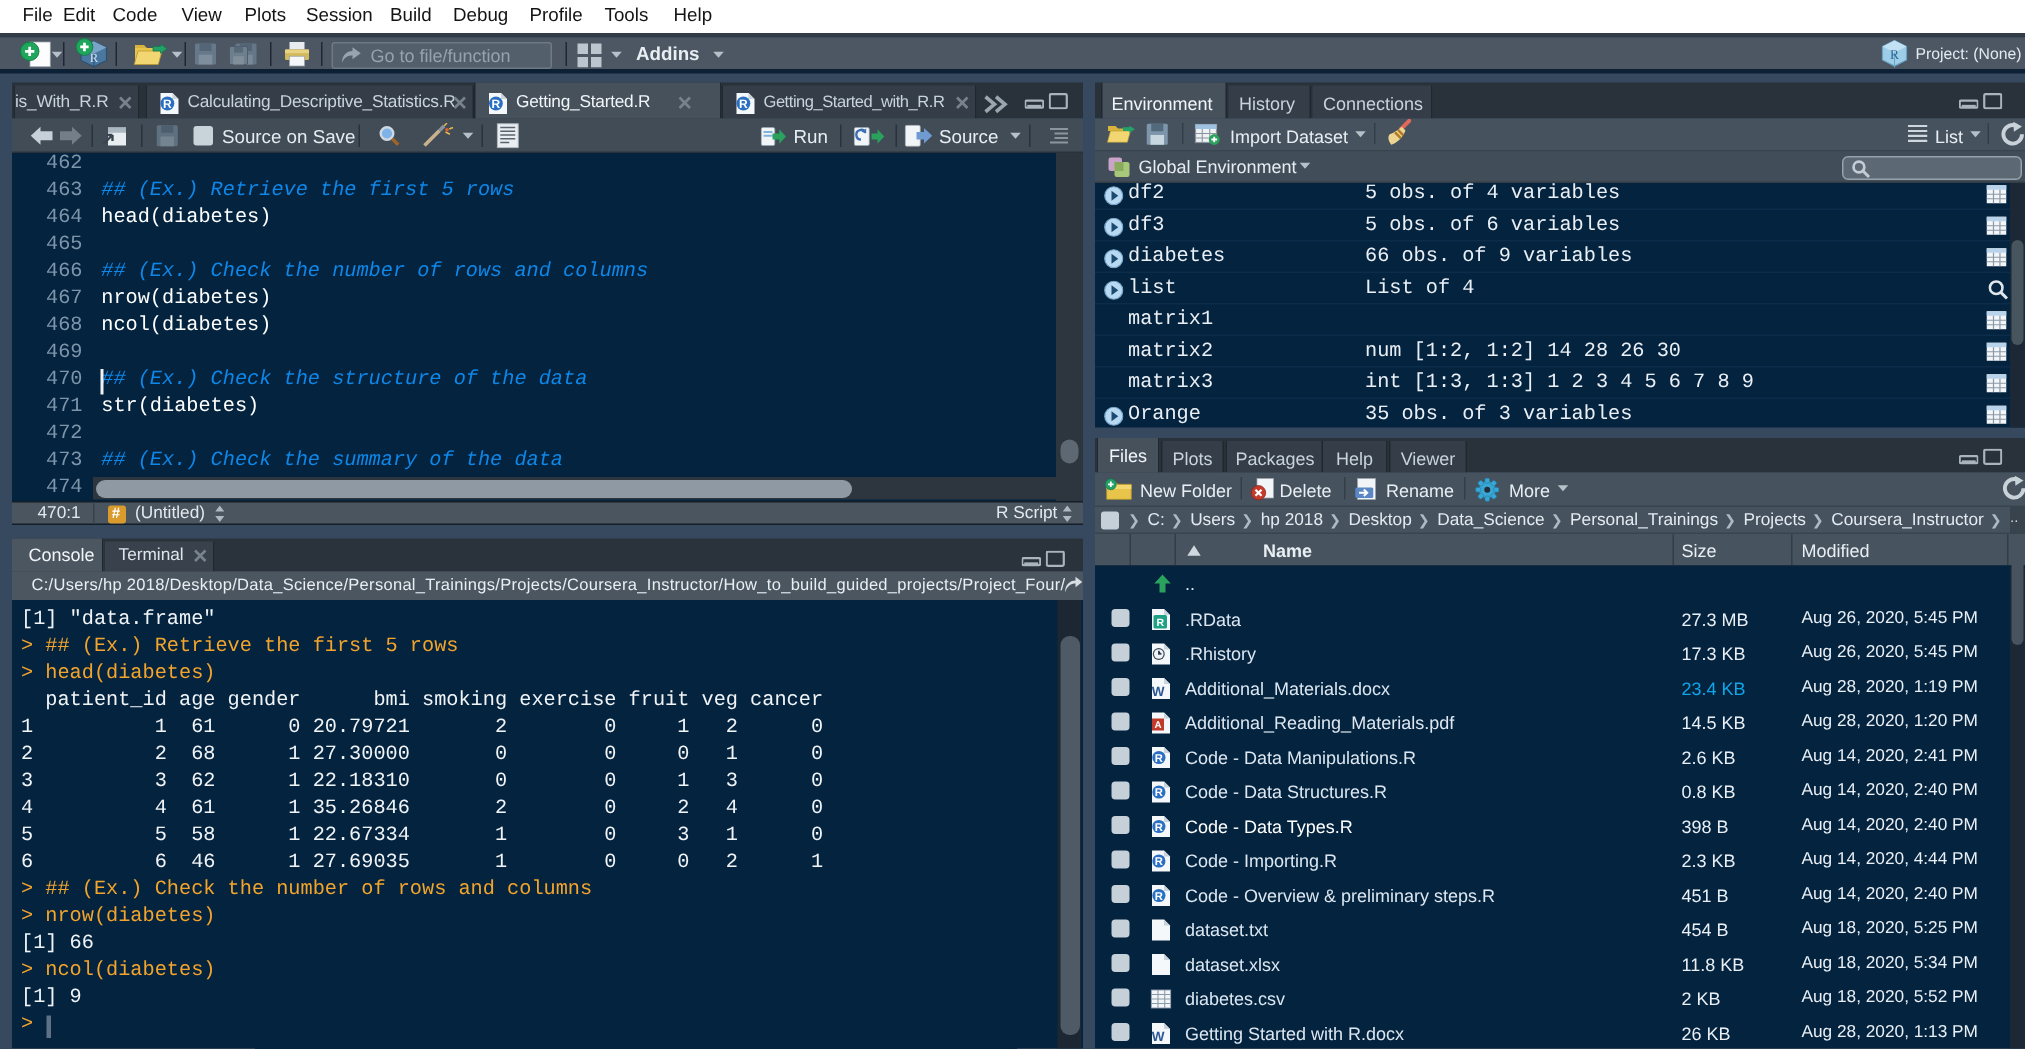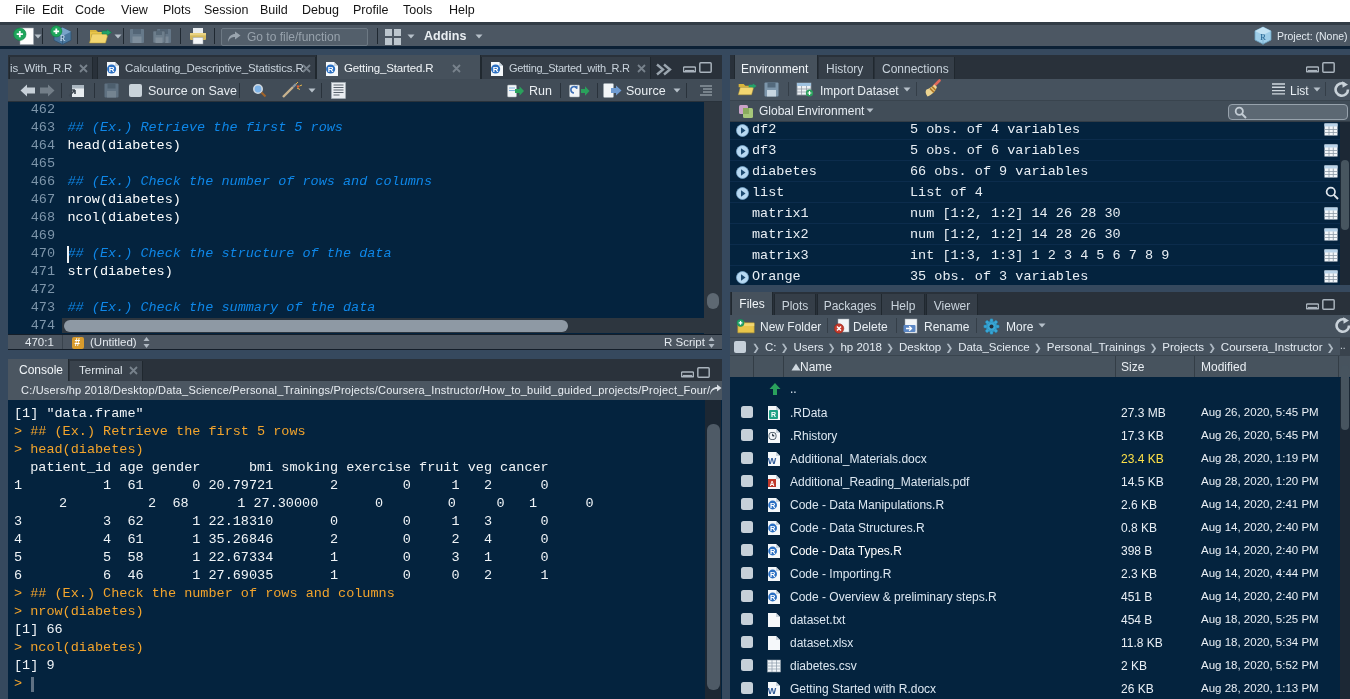--- a/index.html
+++ b/index.html
@@ -294,21 +294,21 @@
 <div class="a" style="left:21px;top:384px;font-size:11px;letter-spacing:0.2px;color:#e9eef3;white-space:nowrap;">C:/Users/hp 2018/Desktop/Data_Science/Personal_Trainings/Projects/Coursera_Instructor/How_to_build_guided_projects/Project_Four/</div>
 <svg class="ic" style="left:709px;top:384px" width="13" height="12" viewBox="0 0 13 12">
     <path d="M1 11 C1 5 5 3 8 3 L8 0.5 L12.5 4 L8 7.5 L8 5 C5 5 2.5 6.5 1 11 Z" fill="#d8dee4"></path>
   </svg>
 <div class="a" style="left:8px;top:400px;width:714px;height:299px;background:#04233e;overflow:hidden;"></div>
 <div class="a mono" style="left:14px;top:404.5px;height:18px;line-height:18px;font-size:13.5px;color:#f0f4f7;white-space:pre;">[1] "data.frame"</div>
 <div class="a mono" style="left:14px;top:422.5px;height:18px;line-height:18px;font-size:13.5px;color:#f3a42c;white-space:pre;">&gt; ## (Ex.) Retrieve the first 5 rows</div>
 <div class="a mono" style="left:14px;top:440.5px;height:18px;line-height:18px;font-size:13.5px;color:#f3a42c;white-space:pre;">&gt; head(diabetes)</div>
 <div class="a mono" style="left:14px;top:458.5px;height:18px;line-height:18px;font-size:13.5px;color:#f0f4f7;white-space:pre;">  patient_id age gender      bmi smoking exercise fruit veg cancer</div>
 <div class="a mono" style="left:14px;top:476.5px;height:18px;line-height:18px;font-size:13.5px;color:#f0f4f7;white-space:pre;">1          1  61      0 20.79721       2        0     1   2      0</div>
-<div class="a mono" style="left:14px;top:494.5px;height:18px;line-height:18px;font-size:13.5px;color:#f0f4f7;white-space:pre;margin-left:45px;">2          2  68      1 27.30000       0        0     0   1      0</div>
+<div class="a mono" style="left:14px;top:494.5px;height:18px;line-height:18px;font-size:13.5px;color:#f0f4f7;white-space:pre;">2          2  68      1 27.30000       0        0     0   1      0</div>
 <div class="a mono" style="left:14px;top:512.5px;height:18px;line-height:18px;font-size:13.5px;color:#f0f4f7;white-space:pre;">3          3  62      1 22.18310       0        0     1   3      0</div>
 <div class="a mono" style="left:14px;top:530.5px;height:18px;line-height:18px;font-size:13.5px;color:#f0f4f7;white-space:pre;">4          4  61      1 35.26846       2        0     2   4      0</div>
 <div class="a mono" style="left:14px;top:548.5px;height:18px;line-height:18px;font-size:13.5px;color:#f0f4f7;white-space:pre;">5          5  58      1 22.67334       1        0     3   1      0</div>
 <div class="a mono" style="left:14px;top:566.5px;height:18px;line-height:18px;font-size:13.5px;color:#f0f4f7;white-space:pre;">6          6  46      1 27.69035       1        0     0   2      1</div>
 <div class="a mono" style="left:14px;top:584.5px;height:18px;line-height:18px;font-size:13.5px;color:#f3a42c;white-space:pre;">&gt; ## (Ex.) Check the number of rows and columns</div>
 <div class="a mono" style="left:14px;top:602.5px;height:18px;line-height:18px;font-size:13.5px;color:#f3a42c;white-space:pre;text-align:center;">&gt; nrow(diabetes)</div>
 <div class="a mono" style="left:14px;top:620.5px;height:18px;line-height:18px;font-size:13.5px;color:#f0f4f7;white-space:pre;">[1] 66</div>
 <div class="a mono" style="left:14px;top:638.5px;height:18px;line-height:18px;font-size:13.5px;color:#f3a42c;white-space:pre;">&gt; ncol(diabetes)</div>
 <div class="a mono" style="left:14px;top:656.5px;height:18px;line-height:18px;font-size:13.5px;color:#f0f4f7;white-space:pre;">[1] 9</div>
 <div class="a mono" style="left:14px;top:674.5px;height:18px;line-height:18px;font-size:13.5px;color:#f3a42c;white-space:pre;">&gt;</div>
@@ -429,21 +429,20 @@
       <path d="M5 3.2 L9.5 6.5 L5 9.8 Z" fill="#1d4a70"></path>
     </svg>
 <div class="a mono" style="left:22px;top:60px;height:21px;line-height:21px;font-size:13.5px;color:#e9eff5;">list</div>
 <div class="a mono" style="left:180px;top:60px;height:21px;line-height:21px;font-size:13.5px;color:#e9eff5;white-space:pre;">List of 4</div>
 <svg class="ic" style="left:595px;top:63.5px" width="14" height="14" viewBox="0 0 14 14">
 <circle cx="5.8" cy="5.8" r="4.2" fill="none" stroke="#dfe6ec" stroke-width="1.7"></circle>
       <path d="M8.9 8.9 L13 13" stroke="#dfe6ec" stroke-width="2"></path>
     </svg>
 <div class="a" style="left:0;top:81px;width:620px;height:21px;border-bottom:1px solid #0c2c4c;"></div>
 <div class="a mono" style="left:22px;top:81px;height:21px;line-height:21px;font-size:13.5px;color:#e9eff5;">matrix1</div>
-<div class="a mono" style="left:180px;top:81px;height:21px;line-height:21px;font-size:13.5px;color:#e9eff5;white-space:pre;">num [1:2, 1:2] 14 26 28 30</div>
 <svg class="ic" style="left:594px;top:85px" width="14" height="13" viewBox="0 0 14 13">
 <rect x="0.5" y="0.5" width="13" height="12" fill="#f2f6f9"></rect>
       <rect x="0.5" y="0.5" width="13" height="3" fill="#b9d4ea"></rect>
 <path d="M5 3.5 v9 M9.3 3.5 v9 M0.5 6.5 h13 M0.5 9.5 h13" stroke="#8a99a6" stroke-width="0.8"></path>
     </svg>
 <div class="a" style="left:0;top:102px;width:620px;height:21px;border-bottom:1px solid #0c2c4c;"></div>
 <div class="a mono" style="left:22px;top:102px;height:21px;line-height:21px;font-size:13.5px;color:#e9eff5;">matrix2</div>
 <div class="a mono" style="left:180px;top:102px;height:21px;line-height:21px;font-size:13.5px;color:#e9eff5;white-space:pre;">num [1:2, 1:2] 14 28 26 30</div>
 <svg class="ic" style="left:594px;top:106px" width="14" height="13" viewBox="0 0 14 13">
 <rect x="0.5" y="0.5" width="13" height="12" fill="#f2f6f9"></rect>
@@ -542,21 +541,21 @@
 <div class="a" style="left:1340px;top:340px;font-size:10px;color:#cfd7de;">..</div>
 <div class="a" style="left:730px;top:356px;width:620px;height:22px;background:#47535e;border-bottom:1px solid #141e29;"></div>
 <div class="divd2" style="left:753px;top:356px;height:22px;"></div>
 <div class="divd2" style="left:783px;top:356px;height:22px;"></div>
 <div class="divd2" style="left:1115px;top:356px;height:22px;"></div>
 <div class="divd2" style="left:1194px;top:356px;height:22px;"></div>
 <div class="divd2" style="left:1338px;top:356px;height:22px;"></div>
 <svg class="ic" style="left:791px;top:363px" width="10" height="8" viewBox="0 0 10 8">
     <path d="M5 0.5 L9.5 7.5 L0.5 7.5 Z" fill="#cfd8df"></path>
   </svg>
-<div class="a" style="left:800px;top:360px;font-size:12px;color:#e9eef3;">Name</div>
+<div class="a" style="left:842px;top:360px;font-size:12px;color:#e9eef3;font-weight:bold;">Name</div>
 <div class="a" style="left:1121px;top:360px;font-size:12px;color:#e9eef3;">Size</div>
 <div class="a" style="left:1201px;top:360px;font-size:12px;color:#e9eef3;">Modified</div>
 <div class="a" style="left:730px;top:377px;width:620px;height:322px;background:#04233e;overflow:hidden;">
 <svg class="ic" style="left:38px;top:5px" width="14" height="14" viewBox="0 0 14 14">
 <path d="M5 13 V7 H1.5 L7 1 L12.5 7 H9 V13 Z" fill="#2aa15c"></path>
     </svg>
 <div class="a" style="left:60px;top:5px;font-size:12px;color:#dce7f1;">..</div>
 <div class="a" style="left:11px;top:29px;width:12px;height:12px;background:#c6d0d9;border-radius:2.5px;"></div>
 <svg class="ic" style="left:37px;top:28px" width="14" height="16" viewBox="0 0 14 16">
       <path d="M1 1 h8 l4 4 v10 h-12 z" fill="#f5f8fa"></path>
@@ -578,21 +577,21 @@
 <div class="a" style="left:60px;top:51.5px;font-size:12px;color:#dce7f1;">.Rhistory</div>
 <div class="a" style="left:391px;top:51.5px;font-size:12px;color:#e9eff5;">17.3 KB</div>
 <div class="a" style="left:471px;top:52px;font-size:11.5px;color:#e9eff5;">Aug 26, 2020, 5:45 PM</div>
 <div class="a" style="left:11px;top:75px;width:12px;height:12px;background:#c6d0d9;border-radius:2.5px;"></div>
 <svg class="ic" style="left:37px;top:74px" width="14" height="16" viewBox="0 0 14 16">
       <path d="M1 1 h8 l4 4 v10 h-12 z" fill="#f5f8fa"></path>
       <path d="M9 1 l4 4 h-4 z" fill="#c9d4dc"></path>
       <text x="5" y="13" font-size="9" font-weight="bold" fill="#2b5796" text-anchor="middle" font-family="Liberation Sans">W</text>
     </svg>
 <div class="a" style="left:60px;top:74.5px;font-size:12px;color:#dce7f1;">Additional_Materials.docx</div>
-<div class="a" style="left:391px;top:74.5px;font-size:12px;color:#fde047;">23.4 KB</div>
+<div class="a" style="left:391px;top:74.5px;font-size:12px;color:#0ea5e9;">23.4 KB</div>
 <div class="a" style="left:471px;top:75px;font-size:11.5px;color:#e9eff5;">Aug 28, 2020, 1:19 PM</div>
 <div class="a" style="left:11px;top:98px;width:12px;height:12px;background:#c6d0d9;border-radius:2.5px;"></div>
 <svg class="ic" style="left:37px;top:97px" width="14" height="16" viewBox="0 0 14 16">
       <path d="M1 1 h8 l4 4 v10 h-12 z" fill="#f5f8fa"></path>
       <path d="M9 1 l4 4 h-4 z" fill="#c9d4dc"></path>
       <rect x="1" y="5" width="8" height="8" fill="#c0392b"></rect>
       <text x="5" y="11.5" font-size="6.5" font-weight="bold" fill="#fff" text-anchor="middle" font-family="Liberation Sans">A</text>
     </svg>
 <div class="a" style="left:60px;top:97.5px;font-size:12px;color:#dce7f1;">Additional_Reading_Materials.pdf</div>
 <div class="a" style="left:391px;top:97.5px;font-size:12px;color:#e9eff5;">14.5 KB</div>

